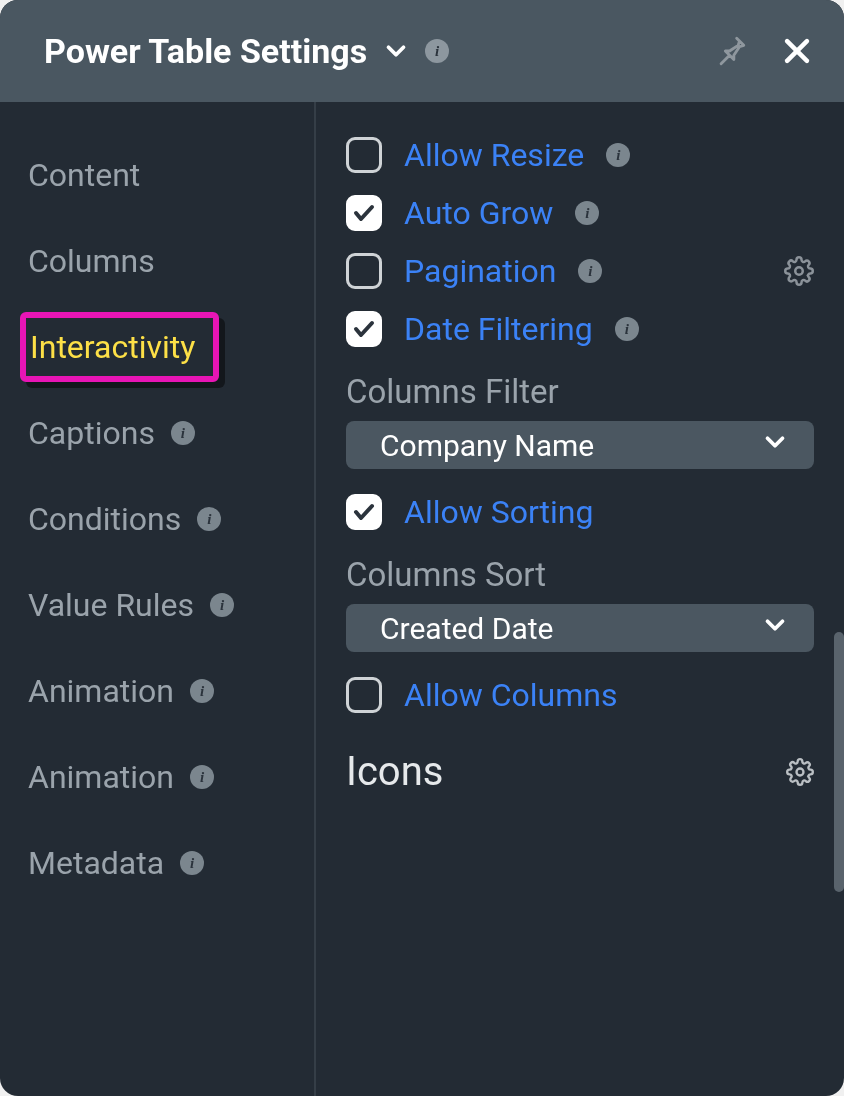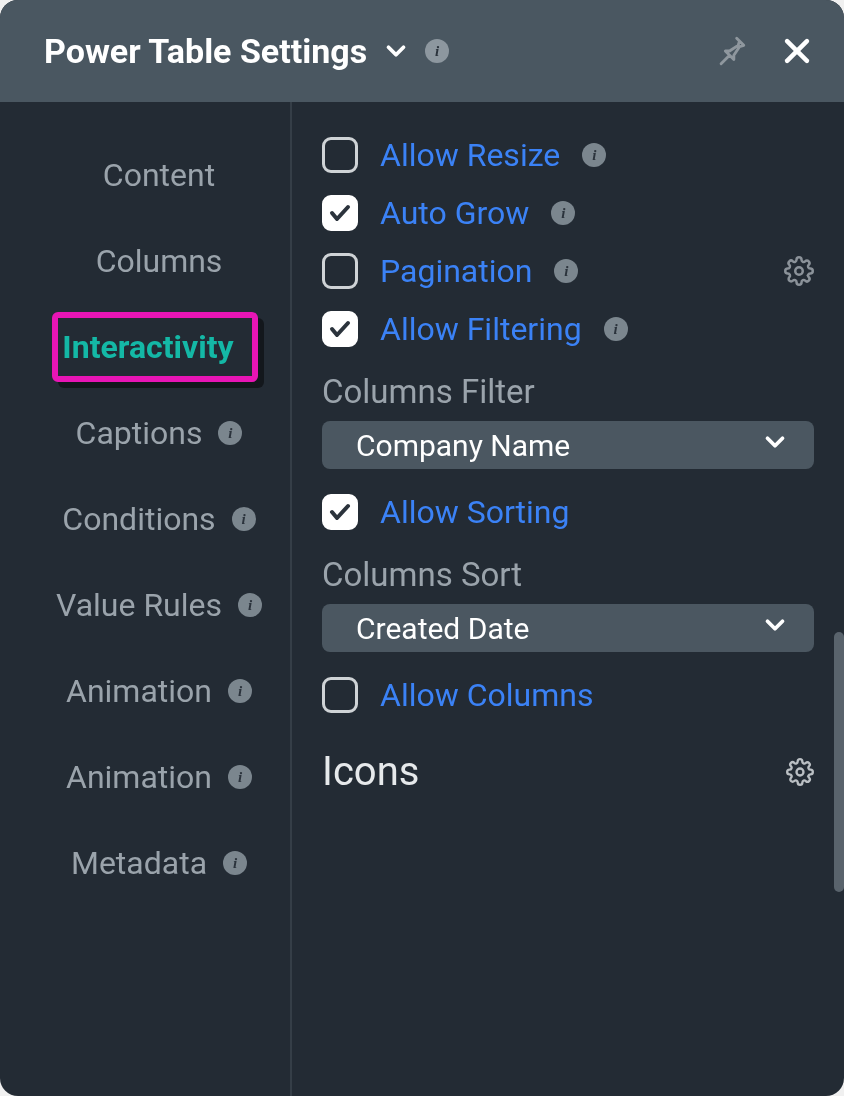--- a/index.html
+++ b/index.html
@@ -44,41 +44,40 @@
     .close-icon svg { width: 34px; height: 34px; }
     .pin-icon, .close-icon, .chevron-down-big { display: flex; align-items: center; justify-content: center; cursor: pointer; }
     .pin-icon { margin-right: 18px; opacity: 0.55; }
     .body {
       flex: 1;
       display: flex;
       overflow: hidden;
       position: relative;
     }
     .sidebar {
-      width: 292px;
+      width: 316px;
       border-right: 2px solid #353e47;
       padding-top: 30px;
       padding-left: 28px;
       display: flex;
       flex-direction: column;
-      align-items: center;
     }
     .sidebar-item {
       color: #9aa3ab;
       font-size: 32px;
       font-weight: 400;
       padding: 24px 0 24px 0;
       display: flex;
       align-items: center;
       gap: 16px;
       cursor: pointer;
     }
     .sidebar-item.active {
-      color: #14b8a6;
-      font-weight: 700;
+      color: #fde047;
+      font-weight: 400;
     }
     .selection-box {
       border: 6px solid #e815b5;
       border-radius: 6px;
       padding: 10px 18px 10px 4px;
       margin-left: -8px;
       display: inline-flex;
       align-items: center;
       box-shadow: 6px 6px 0 0 rgba(0,0,0,0.45);
     }
@@ -258,21 +257,21 @@
             </svg>
         </span>
       </div>
 
       <div class="row">
         <span class="checkbox checked">
           <svg viewBox="0 0 24 24" fill="none" stroke="#2b333c" stroke-width="4" stroke-linecap="round" stroke-linejoin="round">
               <polyline points="4 12 9 18 20 6"></polyline>
             </svg>
         </span>
-        <span class="row-label">Allow Filtering</span>
+        <span class="row-label">Date Filtering</span>
         <span class="info-badge">i</span>
       </div>
 
       <div class="section-label">Columns Filter</div>
       <div class="select">
         <span>Company Name</span>
         <span class="select-spacer"></span>
         <span>
           <svg viewBox="0 0 24 24" fill="none" stroke="#ffffff" stroke-width="3" stroke-linecap="round" stroke-linejoin="round">
               <polyline points="6 9 12 15 18 9"></polyline>

